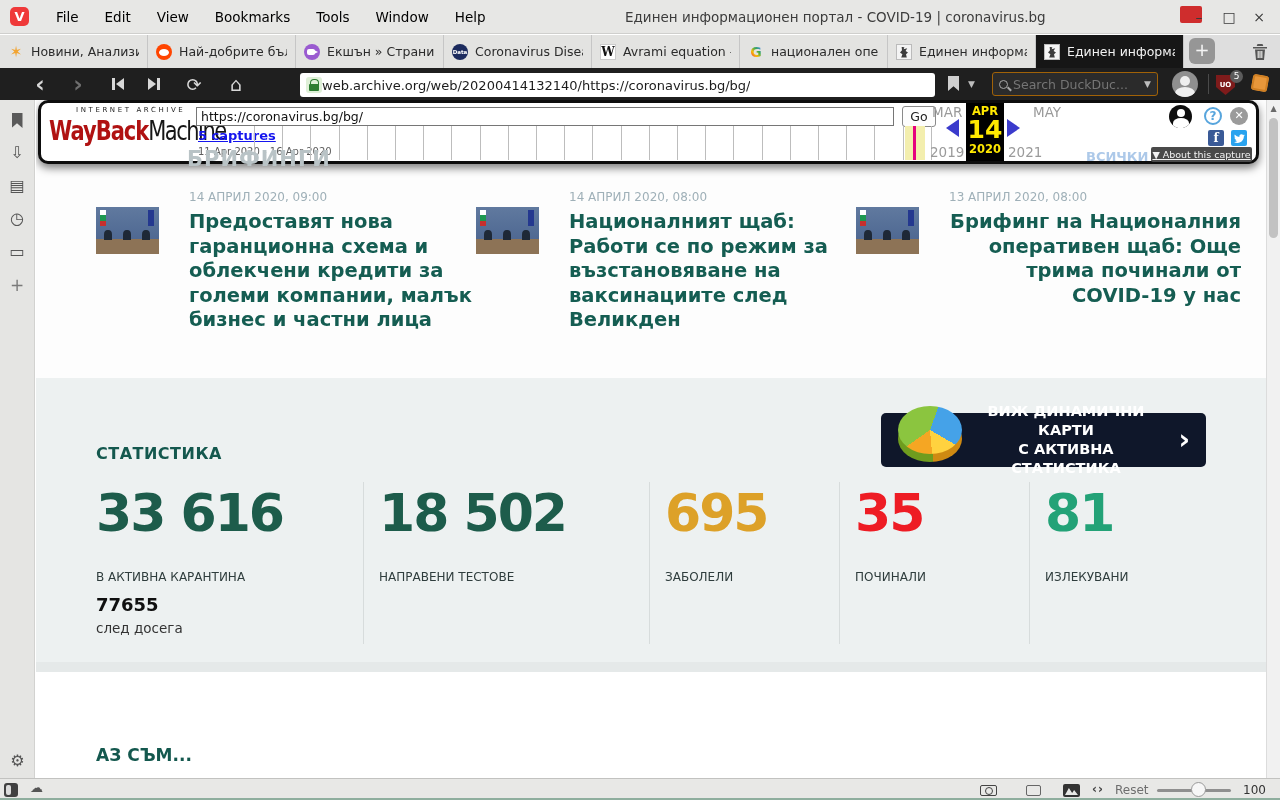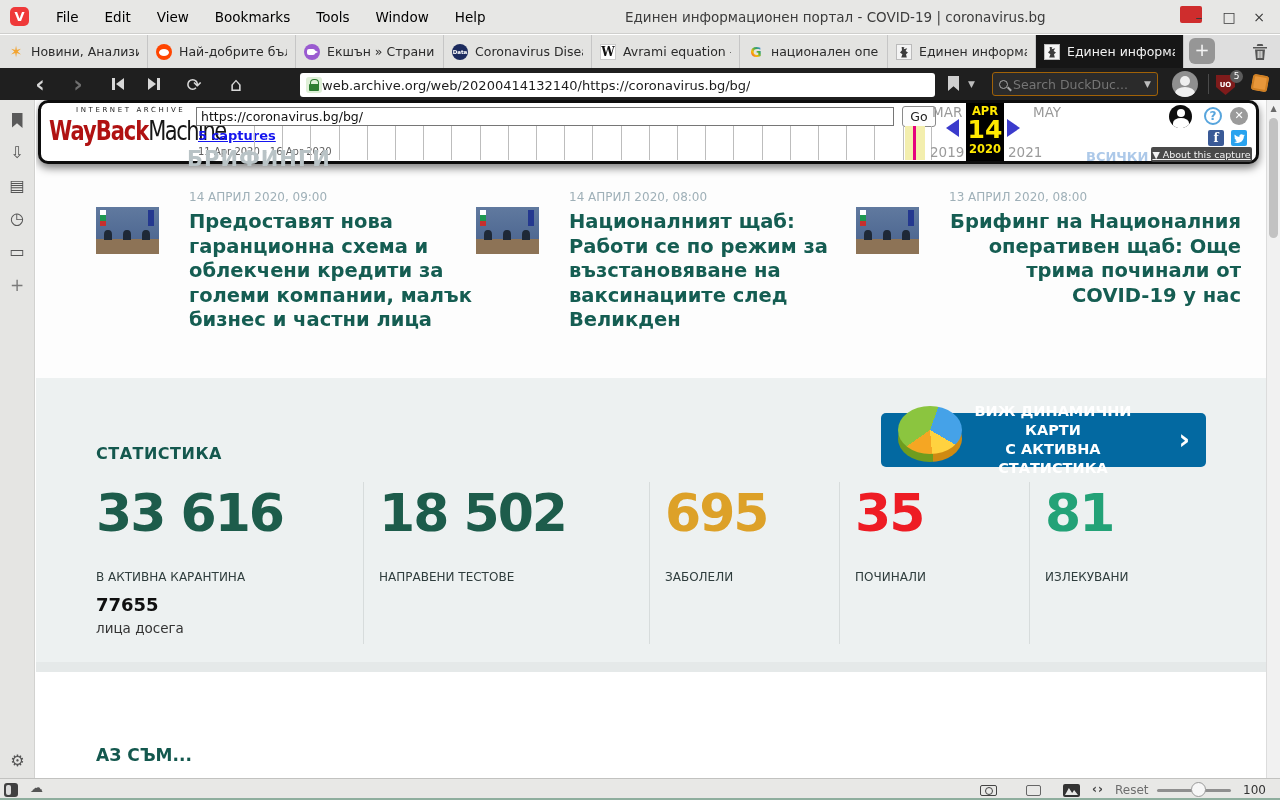--- a/index.html
+++ b/index.html
@@ -148,22 +148,22 @@
   .thumb .fig { position:absolute; width:8px; height:10px; background:#1e2836; border-radius:45% 45% 0 0; bottom:14px; }
   .thumb .flag-bg { position:absolute; left:4px; top:3px; width:6px; height:16px;
                     background:linear-gradient(#fff 33%,#1d9850 33% 66%,#c5302f 66%); }
   .thumb .flag-eu { position:absolute; right:5px; top:3px; width:6px; height:16px; background:#24388f; }
 
   
   .stats-bg { position:absolute; left:0; top:278px; width:1230px; height:284px; background:#edf1f1; }
   .gray-band { position:absolute; left:0; top:562px; width:1230px; height:10px; background:#e5e9e9; }
   .iam-panel { position:absolute; left:0; top:572px; width:1230px; height:136px; background:#fff;text-align:right; }
   .iam-heading { position:absolute; left:60px; top:73px; font-size:17px; font-weight:bold; color:#14584e; }
-  .map-btn { position:absolute; left:845px; top:313px; width:325px; height:54px; background:#0369a1; border-radius:5px;
-             display:flex; align-items:center; justify-content:flex-end; padding-right:16px;gap:13px; }
+  .map-btn { position:absolute; left:845px; top:313px; width:325px; height:54px; background:#0f172a; border-radius:5px;
+             display:flex; align-items:center; justify-content:flex-end; padding-right:16px; }
   .map-btn-text { width:205px; text-align:center; color:#fff; font-size:14.5px; font-weight:bold; line-height:19px; }
   .map-btn-chev { color:#fff; font-size:28px; font-weight:bold; line-height:40px; margin-left:10px; }
   .pie { position:absolute; left:862px; top:306px; width:64px; height:58px; }
   .pie .base { position:absolute; left:0; top:10px; width:64px; height:46px; border-radius:50%;
                background:linear-gradient(90deg,#6f9c1e 0 55%,#cf8a12 55%); }
   .pie .top { position:absolute; left:0; top:0; width:64px; height:48px; border-radius:50%;
               background:conic-gradient(from 20deg,#45a2e8 0 100deg,#ffd23f 100deg 155deg,#f5a623 155deg 215deg,#8bc53f 215deg 360deg); }
   .stats-heading { position:absolute; left:60px; top:344px; font-size:16px; font-weight:bold; color:#14584e; letter-spacing:.5px; }
   .stat-num { position:absolute; top:383px; font-size:52px; font-weight:bold; letter-spacing:-2px; line-height:60px; }
   .stat-label { position:absolute; top:470px; font-size:12px; color:#2f3d3d; }
@@ -382,21 +382,21 @@
     </div>
     <div class="pie">
         <div class="base"></div>
         <div class="top"></div>
       </div>
     <div class="stats-heading">СТАТИСТИКА</div>
 
     <div class="stat-num c-green" style="left:60px;">33 616</div>
     <div class="stat-label" style="left:60px;">В АКТИВНА КАРАНТИНА</div>
     <div class="stat-extra-num" style="left:60px;">77655</div>
-    <div class="stat-extra-label" style="left:60px;">лица досега</div>
+    <div class="stat-extra-label" style="left:60px;">след досега</div>
 
     <div class="stat-div" style="left:327px;"></div>
     <div class="stat-num c-green" style="left:343px;">18 502</div>
     <div class="stat-label" style="left:343px;">НАПРАВЕНИ ТЕСТОВЕ</div>
 
     <div class="stat-div" style="left:613px;"></div>
     <div class="stat-num c-orange" style="left:629px;">695</div>
     <div class="stat-label" style="left:629px;">ЗАБОЛЕЛИ</div>
 
     <div class="stat-div" style="left:803px;"></div>

